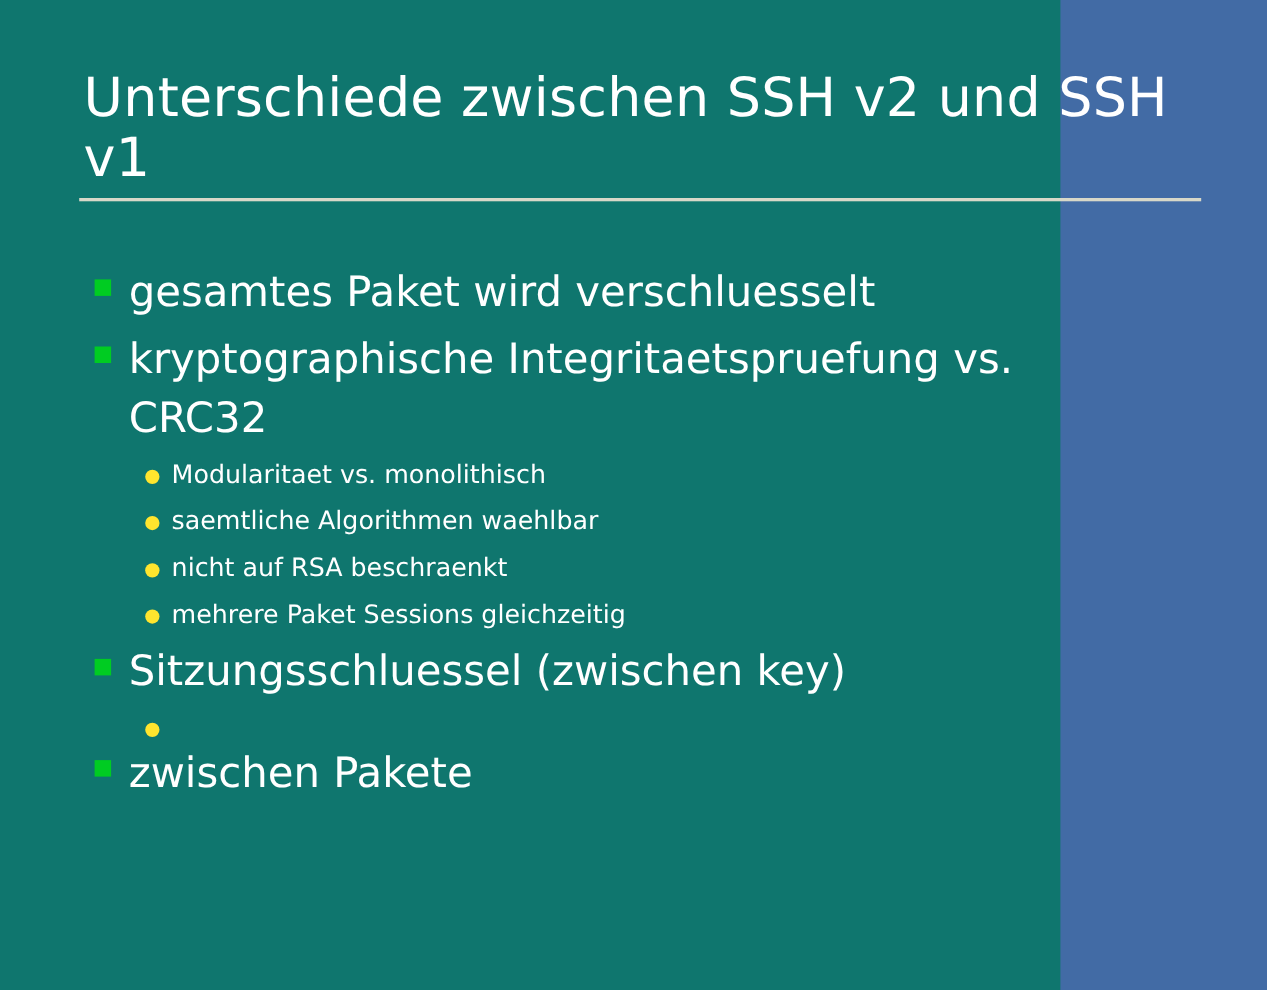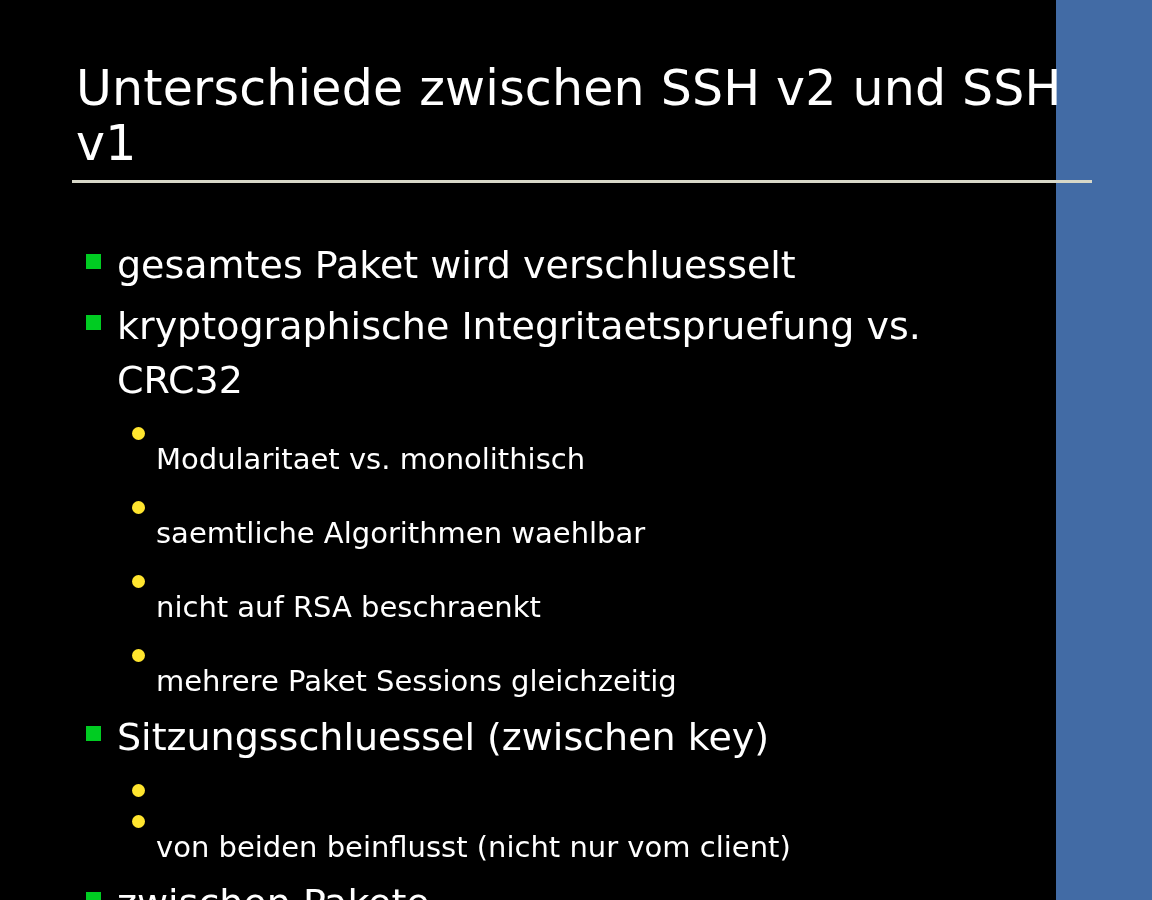--- a/index.html
+++ b/index.html
@@ -8,23 +8,23 @@
   }
   body {
     width: 1152px;
     height: 900px;
     background: #426ba5;
     font-family: "DejaVu Sans", sans-serif;
     overflow: hidden;
   }
   .slide {
     position: relative;
-    width: 1056px;
+    width: 964px;
     height: 900px;
-    background: #000000;
+    background: #0f766e;
     box-sizing: border-box;
   }
   .title-block {
     position: absolute;
     left: 72px;
     top: 62px;
     width: 1020px;
   }
   .slide-title {
     color: #ffffff;
@@ -76,23 +76,22 @@
     width: 13px;
     height: 13px;
     border-radius: 50%;
     background: #ffe52e;
     margin-top: 13px;
     margin-right: 11px;
     flex: 0 0 auto;
   }
   .lvl2 .text {
     color: #ffffff;
-    font-size: 29px;
+    font-size: 23px;
     line-height: 1.62;
-    margin-top: 22px;
   }
   .group {
     margin-bottom: 4px;
   }
 </style>
 </head>
 <body>
 
 <div class="slide">
 
@@ -137,24 +136,20 @@
     </div>
 
     <div class="group">
       <div class="lvl1">
         <span class="bullet"></span>
         <span class="text">Sitzungsschluessel (zwischen key)</span>
       </div>
       <div class="lvl2">
         <span class="bullet"></span>
       </div>
-      <div class="lvl2">
-        <span class="bullet"></span>
-        <span class="text">von beiden beinflusst (nicht nur vom client)</span>
-      </div>
     </div>
 
     <div class="group">
       <div class="lvl1">
         <span class="bullet"></span>
         <span class="text">zwischen Pakete</span>
       </div>
     </div>
 
 

